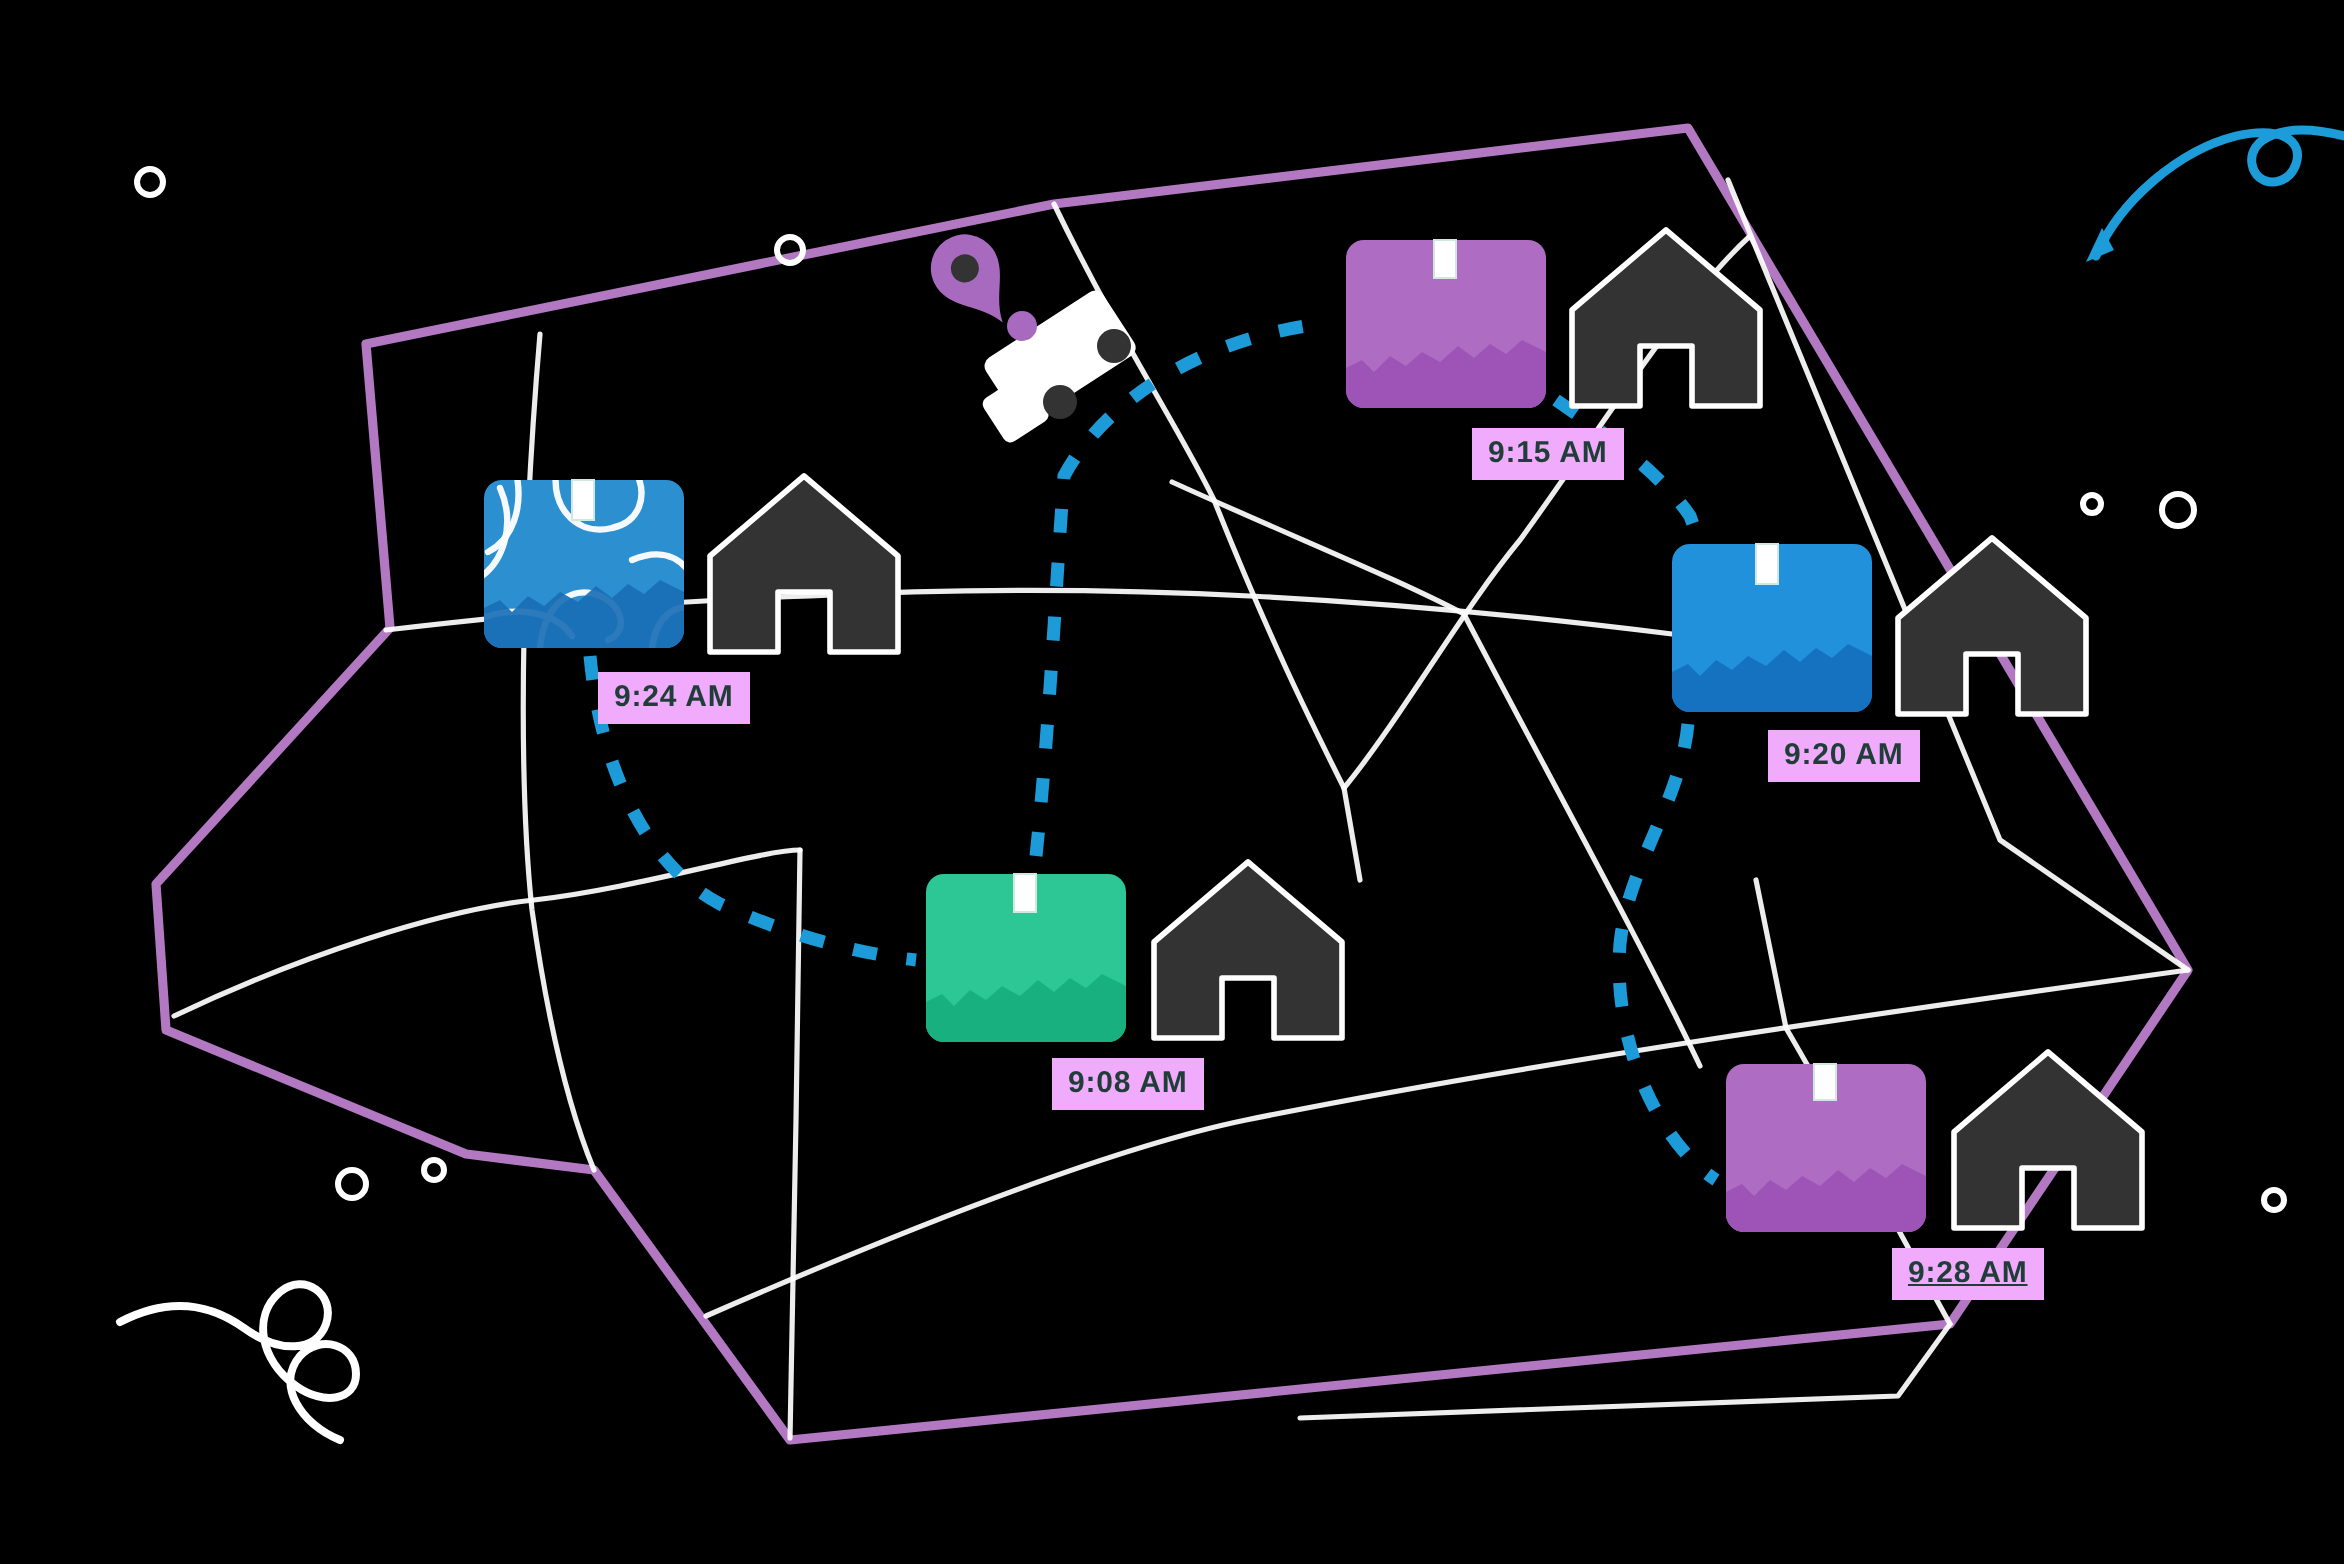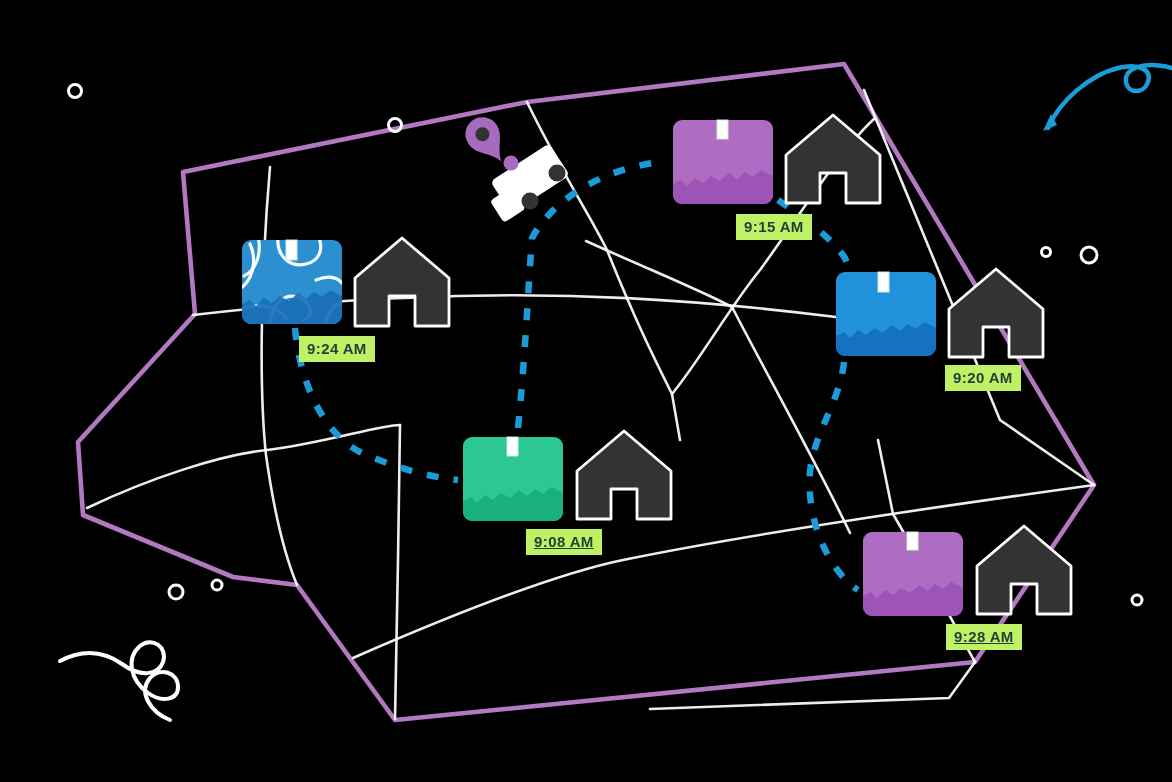--- a/index.html
+++ b/index.html
@@ -2,21 +2,21 @@
 <html><head>
 <meta charset="utf-8">
 <style>
   html,body{margin:0;padding:0;background:#000;}
   .stage{position:relative;width:1172px;height:782px;background:#000;overflow:hidden;
          font-family:"Liberation Sans",sans-serif;}
   .stage svg{position:absolute;left:0;top:0;}
   .streets path{stroke:#fff;stroke-width:2.6;fill:none;stroke-linecap:round;stroke-linejoin:round;opacity:.93;}
   .route path{fill:none;stroke-width:6.5;stroke-dasharray:12 15;stroke-linecap:butt;}
   .ring{fill:none;stroke:#fff;stroke-width:3;}
-  .badge{position:absolute;background:#bef264;color:#1F3E37;font-weight:700;font-size:15px;
+  .badge{position:absolute;background:#f0abfc;color:#1F3E37;font-weight:700;font-size:15px;
          line-height:19px;padding:3px 8px 4px 8px;letter-spacing:.4px;white-space:nowrap;}
   .pkg-band{opacity:.92;}
   .pattern path{stroke:#fff;stroke-width:3.2;fill:none;opacity:.95;stroke-linecap:round;}
   .tape{fill:#fff;stroke:#cfe9de;stroke-width:1;}
 </style>
 </head>
 <body>
 
 <div class="stage">
 <svg width="1172" height="782" viewBox="0 0 1172 782">
@@ -131,17 +131,17 @@
     <circle cx="511" cy="163" r="7.5" fill="#A86ABF"></circle>
   </g>
 
   <g transform="translate(483,135) rotate(-35)">
     <path d="M0,32 C-4,18 -17,12 -17,-1 A17,17 0 1 1 17,-1 C17,12 4,18 0,32 Z" fill="#A86ABF"></path>
     <circle cx="0" cy="-1" r="7" fill="#333333"></circle>
   </g>
 </svg>
 
 <div class="badge" style="left:299px;top:336px;">9:24 AM</div>
-<div class="badge" style="left:526px;top:529px;text-decoration:underline;">9:08 AM</div>
+<div class="badge" style="left:526px;top:529px;">9:08 AM</div>
 <div class="badge" style="left:736px;top:214px;">9:15 AM</div>
-<div class="badge" style="left:945px;top:365px;">9:20 AM</div>
+<div class="badge" style="left:884px;top:365px;">9:20 AM</div>
 <div class="badge" style="left:946px;top:624px;text-decoration:underline;">9:28 AM</div>
 </div>
 
 </body></html>

